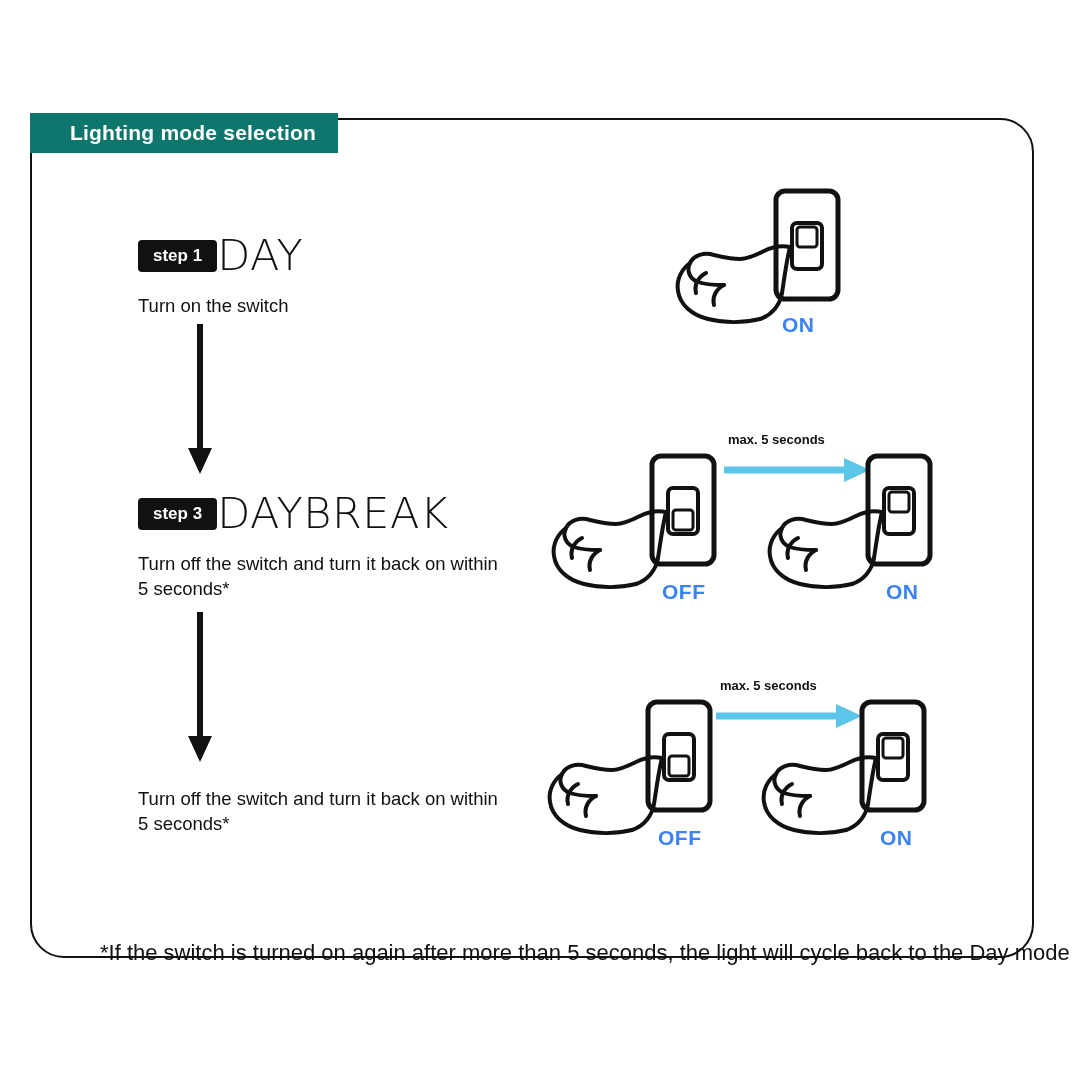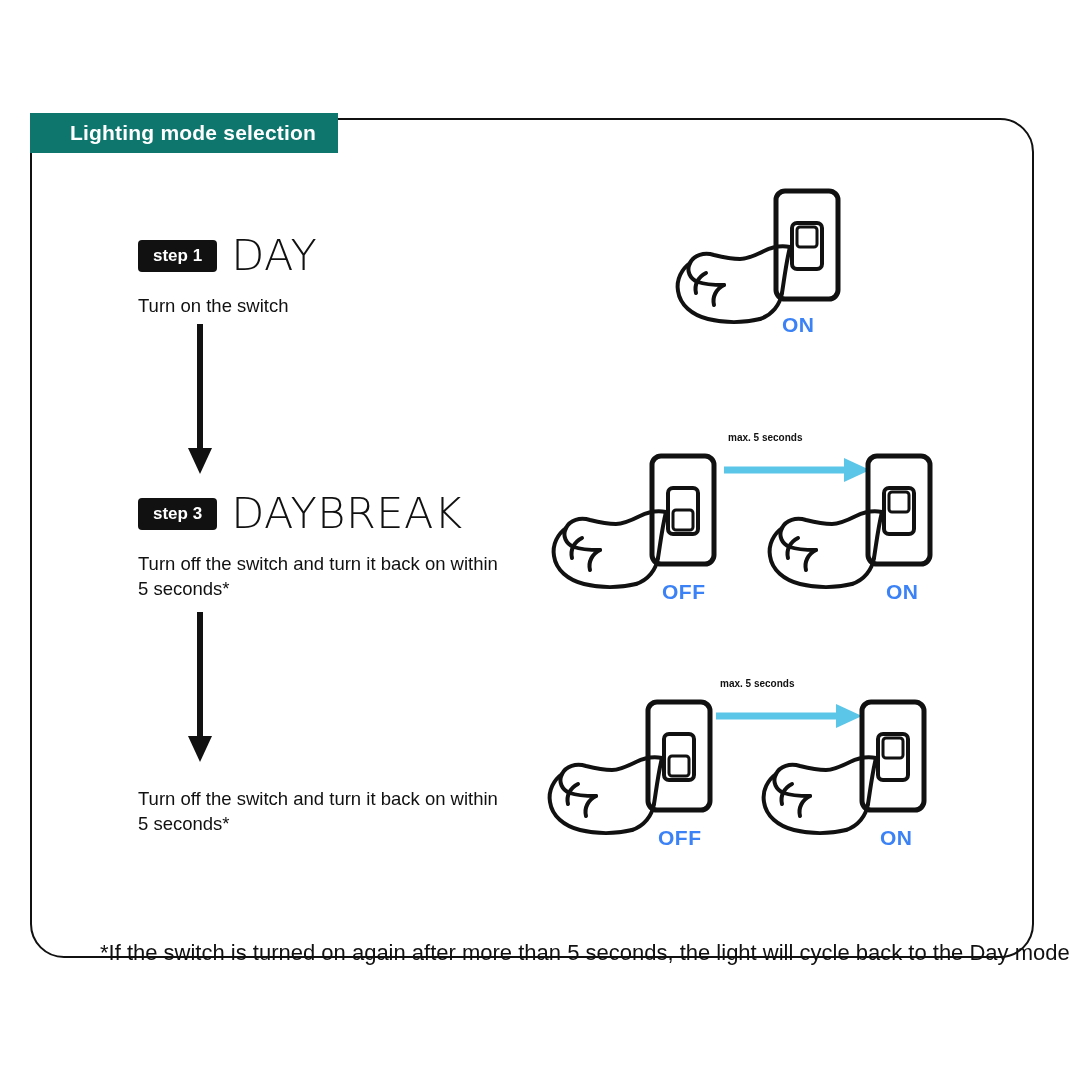--- a/index.html
+++ b/index.html
@@ -46,21 +46,20 @@
   }
 
   
   .step-block {
     position: absolute;
     left: 138px;
   }
   .step-head {
     display: flex;
     align-items: center;
-    gap: 14px;
   }
   .step-pill {
     background: #111111;
     color: #ffffff;
     font-size: 17px;
     font-weight: bold;
     padding: 7px 15px 8px 15px;
     border-radius: 4px;
     line-height: 17px;
     white-space: nowrap;
@@ -102,21 +101,21 @@
   .switch-unit svg { display: block; }
   .state-label {
     position: absolute;
     font-size: 21px;
     font-weight: bold;
     letter-spacing: 0.5px;
     color: #3b82f6;
   }
   .timing-label {
     position: absolute;
-    font-size: 10px;
+    font-size: 13px;
     font-weight: bold;
     color: #111111;
     white-space: nowrap;
   }
   .h-arrow {
     position: absolute;
   }
   .h-arrow svg { display: block; }
 
   

